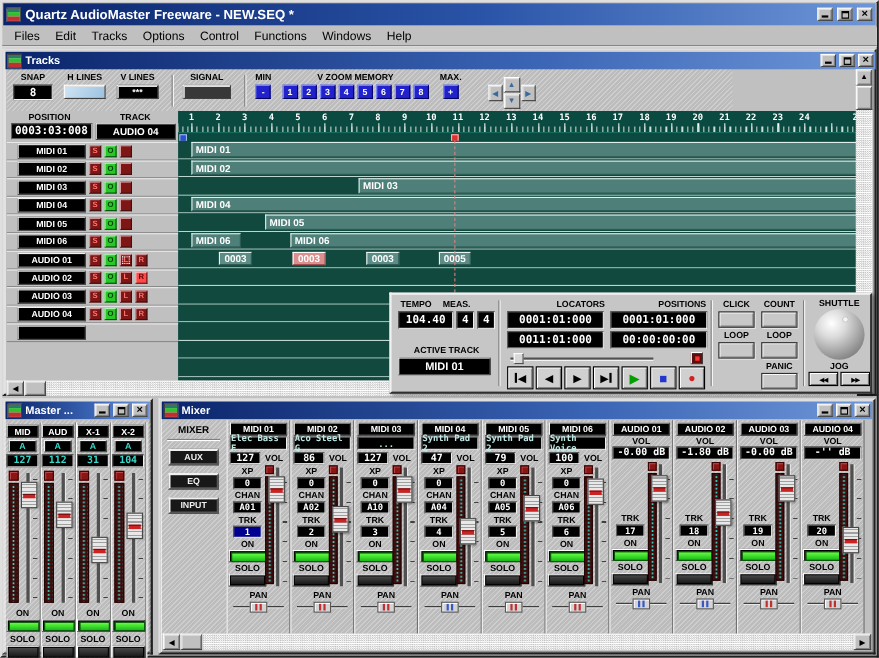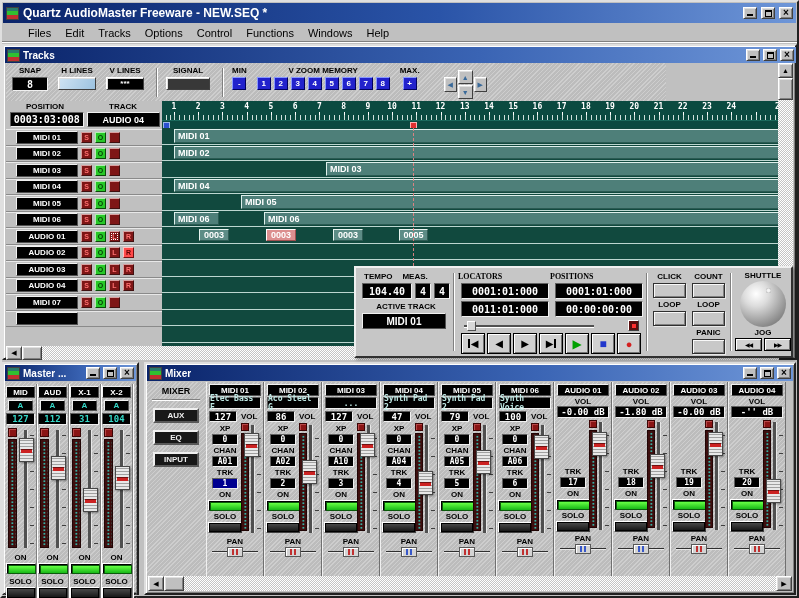--- a/index.html
+++ b/index.html
@@ -21,21 +21,21 @@
   .slabel { font-size:8px; font-weight:bold; color:#000; white-space:nowrap; }
 
   
   .sb-track { background:#fff; background-image:conic-gradient(#c4c4c4 25%, transparent 0 50%, #c4c4c4 0 75%, transparent 0); background-size:2px 2px; }
   .sb-btn { background:#c0c0c0; border:1px solid; border-color:#fff #404040 #404040 #fff; box-shadow:inset 1px 1px 0 #dfdfdf, inset -1px -1px 0 #808080; display:flex; align-items:center; justify-content:center; font-size:7px; color:#000; }
   .sb-thumb { background:#c0c0c0; border:1px solid; border-color:#fff #404040 #404040 #fff; box-shadow:inset 1px 1px 0 #dfdfdf, inset -1px -1px 0 #808080; }
 
   
   #main { position:absolute; inset:0; background:#c0c0c0; border:2px solid; border-color:#dfdfdf #202020 #202020 #dfdfdf; }
   #main-titlebar { height:20px; margin:1px; background:linear-gradient(90deg,#0a246a,#2a54a8 55%,#6e96d8); display:flex; align-items:center; gap:4px; padding:0 3px; color:#fff; font-weight:bold; font-size:12px; }
-  #menubar { height:18px; display:flex; align-items:center; gap:0; padding:0 19px; border-bottom:1px solid #808080; box-shadow:0 1px 0 #fff; background:#c0c0c0; }
+  #menubar { height:18px; display:flex; align-items:center; gap:0; padding:0 4px; border-bottom:1px solid #808080; box-shadow:0 1px 0 #fff; background:#c0c0c0; }
   .menu-item { font-size:11px; color:#000; padding:2px 7px; }
 
   
   #tracks-win { left:2px; top:44px; width:795px; height:316px; }
   #tracks-toolbar { position:absolute; left:2px; top:17px; width:660px; height:38px; display:flex; align-items:flex-start; padding:3px 4px 0 6px; }
   .tb-group { display:flex; flex-direction:column; align-items:center; gap:2px; margin-right:10px; }
   .tb-sep { width:2px; align-self:stretch; border-left:1px solid #808080; border-right:1px solid #fff; margin:2px 8px 4px 2px; }
   .tb-btn { height:13px; border:1px solid; border-color:#fff #404040 #404040 #fff; box-shadow:inset 1px 1px 0 #dfdfdf; }
   .btn-hlines { width:38px; background:linear-gradient(120deg,#cfe4f4,#9cc2e0); }
   .btn-vlines { width:38px; background:#000; color:#fff; font-size:8px; font-weight:bold; display:flex; align-items:center; justify-content:center; }
@@ -94,21 +94,21 @@
   #transport { position:absolute; left:354px; top:266px; width:439px; height:92px; background:#c6c6c6; border:2px solid; border-color:#f0f0f0 #303030 #303030 #f0f0f0; box-shadow:2px 2px 3px rgba(0,0,0,.35); z-index:50; display:flex; padding:3px 2px; }
   .tp-sep { width:2px; border-left:1px solid #808080; border-right:1px solid #fff; margin:2px 3px; }
   .tp-sec { display:flex; flex-direction:column; }
   #tp-sec1 { width:92px; padding-left:4px; }
   .tp-lblrow { display:flex; gap:10px; padding:1px 0 2px 2px; }
   #tempo-lcd { width:50px; height:16px; font-size:10px; }
   .meas-lcd { width:16px; height:16px; font-size:10px; }
   #active-lcd { width:84px; height:16px; font-size:10px; margin-top:2px; }
   #tp-sec2 { width:192px; }
   .tp2-labels { display:flex; }
-  .tp2-labels .slabel { width:92px; text-align:left; padding:1px 0 2px;font-family:Liberation Serif, serif; }
+  .tp2-labels .slabel { width:92px; text-align:right; padding:1px 0 2px; }
   .tp2-lcds { display:flex; gap:6px; padding-left:3px; }
   .tp-lcd { width:88px; height:16px; font-size:10px; margin-bottom:2px; }
   #tp-sliderrow { display:flex; align-items:center; gap:8px; padding:1px 0 2px 6px; }
   #tp-slider { position:relative; width:130px; height:10px; }
   #tp-slider::before { content:""; position:absolute; left:0; right:0; top:4px; height:2px; background:#505050; box-shadow:0 1px 0 #fff; }
   #tp-slider-handle { position:absolute; left:3px; top:0; width:9px; height:10px; background:#d8d8d8; border:1px solid; border-color:#fff #505050 #505050 #fff; }
   #tp-redbtn { width:11px; height:11px; background:#5a0f0f; border:1px solid; border-color:#fff #404040 #404040 #fff; display:flex; align-items:center; justify-content:center; margin-left:26px; }
   #tp-redbtn::after { content:""; width:4px; height:4px; background:#ff3030; }
   #tp-btnrow { display:flex; gap:2px; padding-left:3px; }
   .tp-btn { width:24px; height:21px; background:#d0d0d0; border:1px solid #000; box-shadow:inset 1px 1px 0 #fff, inset -1px -1px 0 #707070; display:flex; align-items:center; justify-content:center; gap:1px; font-size:10px; color:#000; }
@@ -429,26 +429,20 @@
         <div class="tbtn">R</div>
       </div>
       <div class="trow">
         <div class="plate tlabel">AUDIO 04</div>
         <div class="tbtn">S</div>
         <div class="tbtn o-on">O</div>
         <div class="tbtn">L</div>
         <div class="tbtn">R</div>
       </div>
       <div class="trow">
-        <div class="plate tlabel">MIDI 07</div>
-        <div class="tbtn">S</div>
-        <div class="tbtn o-on">O</div>
-        <div class="tbtn"></div>
-      </div>
-      <div class="trow">
         <div class="plate tlabel"></div>
       </div>
     </div>
 
   <div id="tracks-hscroll">
     <div class="sb-btn">◀</div>
     <div class="sb-thumb"></div>
     <div class="sb-track rest"></div>
   </div>
   <div id="tracks-vscroll">
@@ -462,21 +456,21 @@
   <div class="tp-sec" id="tp-sec1">
     <div class="tp-lblrow">
       <span class="slabel">TEMPO</span>
       <span class="slabel">MEAS.</span>
     </div>
     <div style="display:flex;gap:3px">
       <div class="lcd" id="tempo-lcd">104.40</div>
       <div class="lcd meas-lcd">4</div>
       <div class="lcd meas-lcd">4</div>
     </div>
-    <span class="slabel" style="text-align:center;margin-top:3px">ACTIVE TRACK</span>
+    <span class="slabel" style="text-align:center;margin-top:15px">ACTIVE TRACK</span>
     <div class="plate" id="active-lcd">MIDI 01</div>
   </div>
   <div class="tp-sep"></div>
   <div class="tp-sec" id="tp-sec2">
     <div class="tp2-labels">
       <span class="slabel">LOCATORS</span>
       <span class="slabel">POSITIONS</span>
     </div>
     <div class="tp2-lcds">
       <div class="lcd tp-lcd">0001:01:000</div>

